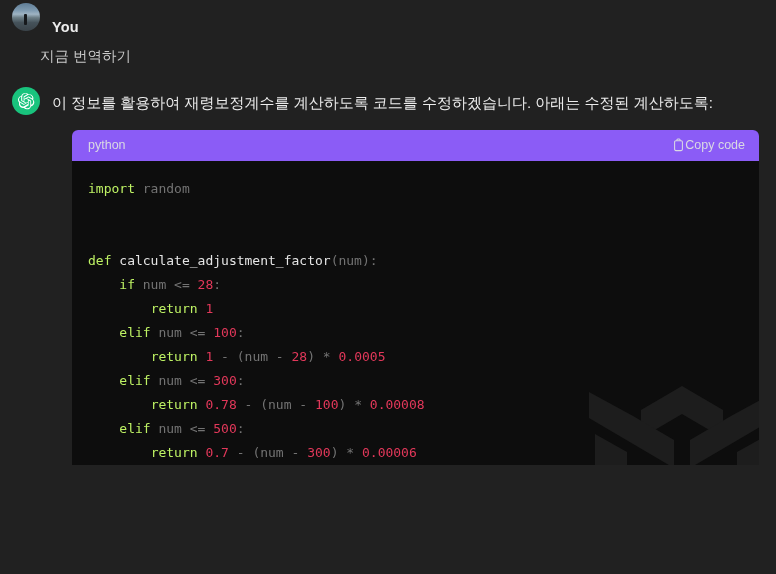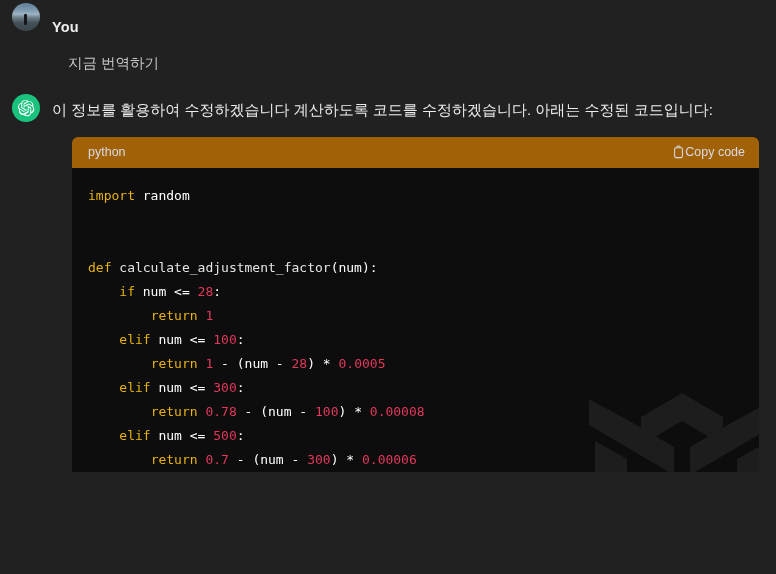--- a/index.html
+++ b/index.html
@@ -86,22 +86,22 @@
   .body-text {
     font-size: 15px;
     line-height: 25.5px;
     color: #ececec;
     max-width: 707px;
     white-space: pre-wrap;
     word-break: break-word;
   }
 
   .translate-note {
-    padding-left: 68px;
-    margin-top: 16px;
+    padding-left: 40px;
+    margin-top: 9px;
     font-size: 14.5px;
     line-height: 21px;
     color: #c9c9c9;
   }
 
   .assistant-block { margin-top: 17px; }
 
   
   .code-block {
     position: relative;
@@ -111,21 +111,21 @@
     overflow: hidden;
     background: #0d0d0d;
   }
 
   .code-header {
     display: flex;
     align-items: center;
     justify-content: space-between;
     height: 31px;
     padding: 0 14px 0 16px;
-    background: #a16207;
+    background: #8b5cf6;
     font-size: 12.5px;
     color: #d9d9e3;
     position: relative;
     z-index: 2;
   }
 
   .code-lang { line-height: 31px; }
 
   .copy-code {
     display: flex;
@@ -145,24 +145,24 @@
     font-family: "DejaVu Sans Mono", "Liberation Mono", monospace;
     font-size: 13px;
     line-height: 24px;
     white-space: pre;
     overflow: hidden;
   }
 
   .code-body .ln { display: block; height: 24px; }
 
   
-  .t-kw   { color: #eab308; }
+  .t-kw   { color: #bef264; }
   .t-fn   { color: #e5e5e5; }
   .t-num  { color: #e2385a; }
-  .t-pl   { color: #ffffff; }
+  .t-pl   { color: #737373; }
 
   
   .watermark {
     position: absolute;
     left: 455px;
     top: 252px;
     width: 310px;
     height: 330px;
     z-index: 1;
     pointer-events: none;
@@ -183,21 +183,21 @@
   </div>
 
   <div class="translate-note">지금 번역하기</div>
 
   <div class="message msg-assistant assistant-block">
     <div class="avatar avatar-gpt">
       <svg width="18" height="18" viewBox="0 0 24 24" aria-hidden="true">
         <path fill="#ffffff" d="M21.55 10.18a5.43 5.43 0 0 0-.47-4.46 5.5 5.5 0 0 0-5.92-2.64A5.44 5.44 0 0 0 11.05 1.3a5.5 5.5 0 0 0-5.24 3.8 5.44 5.44 0 0 0-3.63 2.64 5.5 5.5 0 0 0 .68 6.45 5.43 5.43 0 0 0 .47 4.46 5.5 5.5 0 0 0 5.92 2.64 5.43 5.43 0 0 0 4.1 1.83 5.5 5.5 0 0 0 5.25-3.81 5.44 5.44 0 0 0 3.63-2.64 5.5 5.5 0 0 0-.68-6.45Zm-8.2 11.47a4.08 4.08 0 0 1-2.62-.95l.13-.07 4.35-2.51a.71.71 0 0 0 .36-.62v-6.13l1.84 1.06a.07.07 0 0 1 .3.05v5.08a4.1 4.1 0 0 1-4.09 4.09ZM4.55 17.1a4.08 4.08 0 0 1-.49-2.75l.13.08 4.35 2.51a.71.71 0 0 0 .71 0l5.31-3.06v2.12a.07.07 0 0 1-.2.06l-4.4 2.54a4.1 4.1 0 0 1-5.59-1.5ZM3.4 7.87a4.08 4.08 0 0 1 2.14-1.8v5.17a.7.7 0 0 0 .35.61l5.3 3.06-1.84 1.06a.07.07 0 0 1-.06 0L4.85 13.4a4.1 4.1 0 0 1-1.5-5.59Zm15.1 3.51L13.19 8.3l1.84-1.06a.07.07 0 0 1 .07 0l4.4 2.54a4.09 4.09 0 0 1-.63 7.38v-5.17a.71.71 0 0 0-.36-.61Zm1.83-2.76-.13-.08-4.34-2.53a.71.71 0 0 0-.72 0L9.83 9.07V6.95a.07.07 0 0 1 .03-.06l4.4-2.54a4.09 4.09 0 0 1 6.07 4.24ZM8.83 12.4 7 11.34a.07.07 0 0 1-.04-.05V6.21a4.09 4.09 0 0 1 6.7-3.14l-.13.07L9.19 5.65a.71.71 0 0 0-.36.61v6.13Zm1-2.15 2.36-1.37 2.37 1.37v2.73l-2.36 1.36-2.37-1.36Z"></path>
       </svg>
     </div>
-    <div class="body-text">이 정보를 활용하여 수정하겠습니다 계산하도록 코드를 수정하겠습니다. 아래는 수정된 코드입니다:</div>
+    <div class="body-text">이 정보를 활용하여 재령보정계수를 계산하도록 코드를 수정하겠습니다. 아래는 수정된 계산하도록:</div>
   </div>
 
   <div class="code-block">
 
     <div class="watermark">
       <svg width="310" height="180" viewBox="0 0 310 180" aria-hidden="true">
         <g fill="#1d1d1d">
           <polygon points="155,4 196,28 196,56 155,32 114,56 114,28"></polygon>
           <polygon points="106,34 147,58 147,86 62,36 62,10"></polygon>
           <polygon points="204,34 248,10 248,36 163,86 163,58"></polygon>

